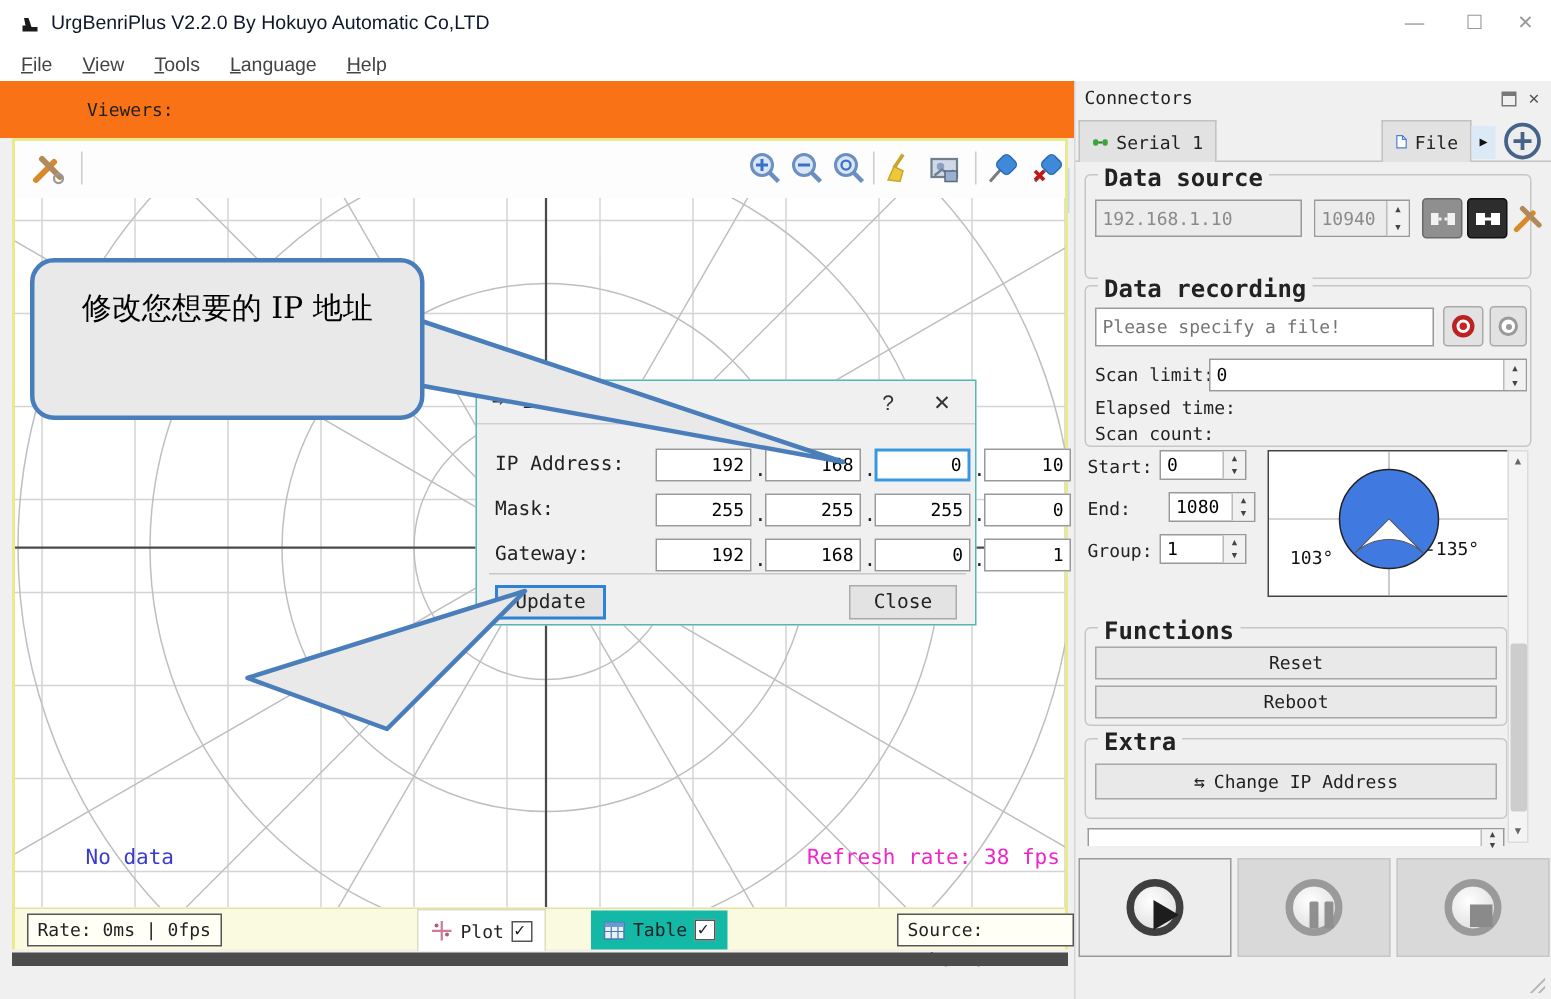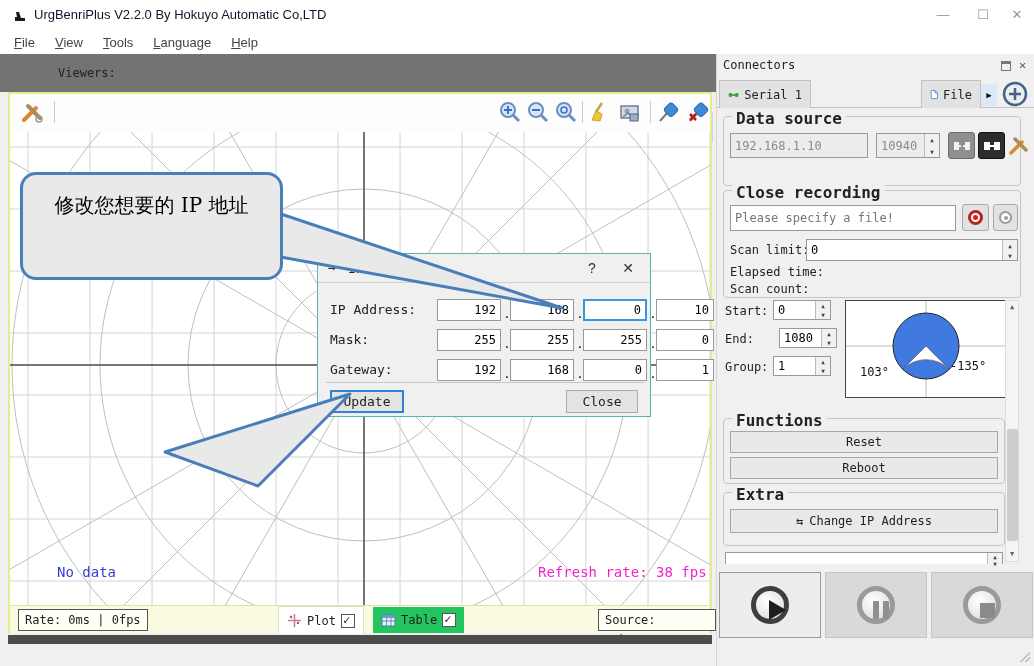--- a/index.html
+++ b/index.html
@@ -11,21 +11,21 @@
   
   #titlebar { position:absolute; left:0; top:0; width:1034px; height:30px; background:#ffffff; }
   #titlebar .title { position:absolute; left:34px; top:7px; font-family:"Liberation Sans",sans-serif; font-size:13px; color:#0f172a; }
   .winbtn { position:absolute; top:0; width:34px; height:30px; text-align:center; line-height:30px; color:#999; font-family:"Liberation Sans",sans-serif; font-size:13px; }
   
   #menubar { position:absolute; left:0; top:30px; width:1034px; height:24px; background:#ffffff; display:flex; align-items:center; padding-left:4px; }
   .menu-item { padding:2px 10px; font-family:"Liberation Sans",sans-serif; font-size:13px; color:#444; }
   .menu-item u { text-decoration:underline; }
 
   
-  #viewerbar { position:absolute; left:0; top:54px; width:716px; height:38px; background:#737373; }
+  #viewerbar { position:absolute; left:0; top:54px; width:716px; height:38px; background:#f97316; }
   #viewerbar .lbl { position:absolute; left:58px; top:12px; }
   .combo { position:absolute; top:60px; width:108px; height:27px; background:linear-gradient(#f2f2f2,#dfdfdf); border:2px solid; display:flex; align-items:center; padding:0 4px; }
   .combo .ctext { flex:1; font-size:12px; color:#222; white-space:nowrap; overflow:hidden; }
   .combo .arrow { width:14px; color:#333; font-size:8px; text-align:right; }
   .noneicon { width:13px; height:13px; background:#e3e3e3; border:1px solid #cfcfcf; color:#bdbdbd; font-size:9px; line-height:11px; text-align:center; margin-right:4px; }
   #expand-btn { position:absolute; left:692px; top:58px; width:21px; height:30px; background:#eaf2fc; border:1px solid #c7d9ef; color:#1f6fd0; font-weight:bold; font-size:15px; text-align:center; line-height:28px; font-family:"Liberation Sans",sans-serif; }
 
   
   #viewer { position:absolute; left:8px; top:92px; width:704px; height:541px; border:2px solid #e9e98e; background:#ffffff; }
   #vtoolbar { position:absolute; left:0; top:0; width:700px; height:38px; background:#fdfdfd; }
@@ -230,21 +230,21 @@
       <div class="statbox" style="left:8px">Rate: 0ms | 0fps</div>
       <div class="vtab" style="left:268px;background:#fff;border:1px solid #ddddc2;border-bottom:none">
         <svg width="15" height="15" viewBox="0 0 15 15">
           <path d="M7.5 1 V14 M1 7.5 H14" stroke="#d07a9a" stroke-width="1.5"></path>
           <circle cx="4" cy="4" r="1.3" fill="#b05a7a"></circle>
             <circle cx="11" cy="10" r="1.3" fill="#b05a7a"></circle>
         </svg>
         <span>Plot</span>
         <span class="cb"></span>
       </div>
-      <div class="vtab" style="left:363px;top:1px;height:26px;background:#22c55e">
+      <div class="vtab" style="left:384px;top:1px;height:26px;background:#14b8a6">
         <svg width="15" height="15" viewBox="0 0 15 15">
           <rect x="1" y="2" width="13" height="11" fill="#e8f0f8" stroke="#4a7ab0"></rect>
           <rect x="1" y="2" width="13" height="3" fill="#6a9ad0"></rect>
           <path d="M1 8 H14 M5.5 5 V13 M10 5 V13" stroke="#4a7ab0" stroke-width="0.8"></path>
         </svg>
         <span>Table</span>
         <span class="cb"></span>
       </div>
       <div class="statbox" style="left:588px;width:118px">Source: Ethernet1</div>
     </div>
@@ -300,21 +300,21 @@
           <path d="M7 7 h4" stroke="#fff" stroke-width="2"></path>
         </svg>
       </div>
       <svg class="abs" style="left:284px;top:17px" width="22" height="22" viewBox="0 0 22 22">
         <line x1="3" y1="19" x2="14" y2="8" stroke="#d88a2a" stroke-width="3.5" stroke-linecap="round"></line>
         <line x1="7" y1="5" x2="18" y2="16" stroke="#b08a5a" stroke-width="3.5" stroke-linecap="round"></line>
       </svg>
     </div>
 
     <div class="groupbox" style="left:6px;top:136px;width:298px;height:108px">
-      <span class="legend">Close recording</span>
+      <span class="legend">Data recording</span>
       <input class="abs" style="left: 6px; top: 14px; width: 226px; height: 26px; color: rgb(154, 154, 154);" placeholder="Please specify a file!">
       <div class="iconbtn" style="left:238px;top:13px">
           <span class="rec-dot"></span>
         </div>
       <div class="iconbtn" style="left:269px;top:13px;width:25px">
           <span class="stoprec-dot"></span>
         </div>
       <span class="rowlabel" style="left:6px;top:52px">Scan limit:</span>
       <div class="spinwrap" style="left:82px;top:48px;width:212px;height:22px">
         <input style="width: 190px;" value="0">

